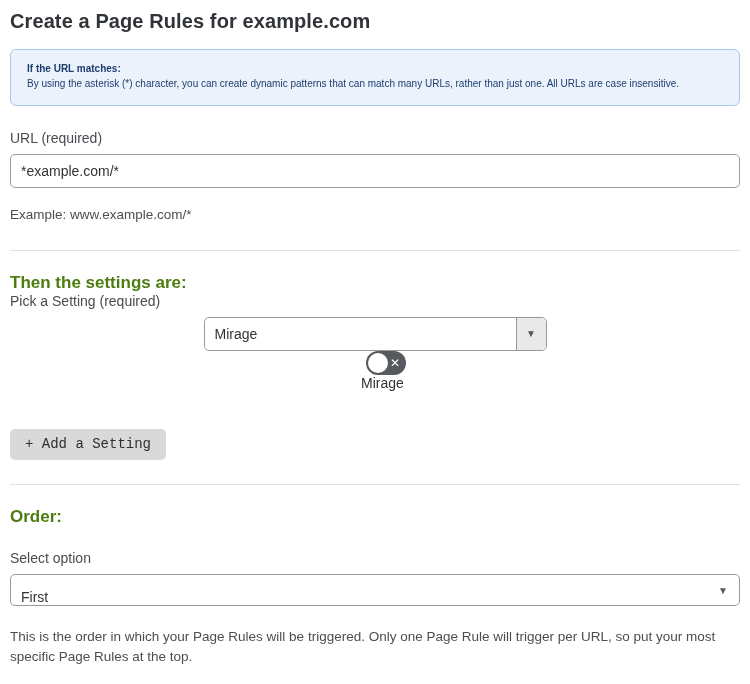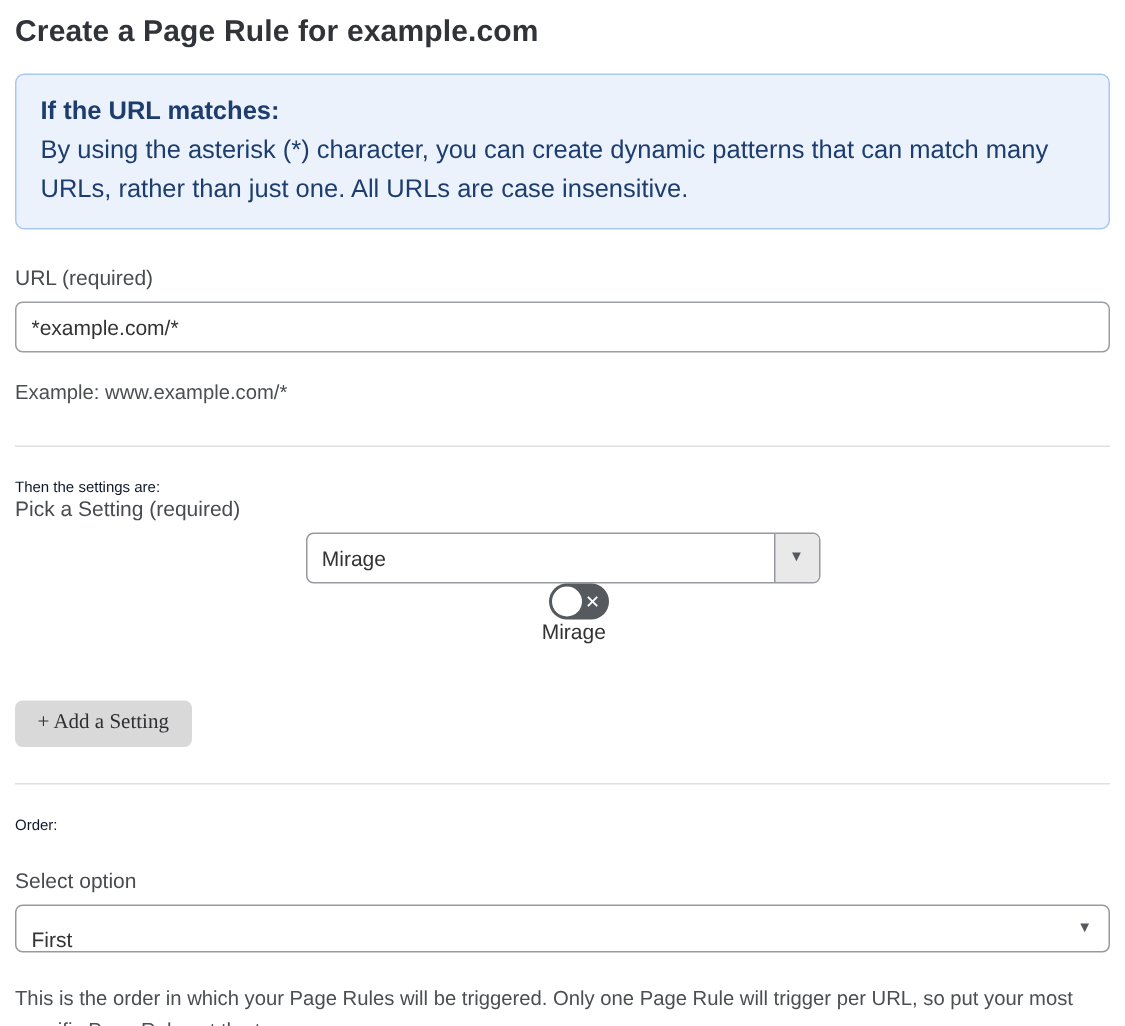--- a/index.html
+++ b/index.html
@@ -22,21 +22,21 @@
     margin: 2px 0 16px 0;
     letter-spacing: 0.1px;
   }
   
   .info-box {
     background: #ebf2fc;
     border: 1px solid #a9c8ef;
     border-radius: 6px;
     padding: 11px 16px 13px 16px;
     color: #1d3d6e;
-    font-size: 17px;
+    font-size: 10px;
     line-height: 1.53;
     margin-bottom: 24px;
   }
   .info-box .info-heading {
     font-weight: bold;
     color: #1d3d6e;
   }
   .info-box a.info-link {
     color: #2a62c0;
     text-decoration: underline;
@@ -72,23 +72,23 @@
     outline: none;
   }
 
   .divider {
     border: none;
     border-top: 1px solid #e0e0e0;
     margin: 24px 0 0 0;
   }
 
   .section-heading {
-    font-size: 10px;
-    font-weight: normal;
-    color: #0f172a;
+    font-size: 17px;
+    font-weight: bold;
+    color: #4d7c0f;
     margin: 22px 0 0 0;
   }
 
   
   .setting-row {
     display: flex;
     align-items: center;
     margin-top: 6px;
     flex-direction: column;
   }
@@ -161,21 +161,21 @@
   
   .btn {
     display: inline-flex;
     align-items: center;
     justify-content: center;
     height: 30px;
     padding: 0 15px;
     border: none;
     border-radius: 5px;
     font-size: 14px;
-    font-family: Liberation Serif, serif;
+    font-family: Liberation Mono, monospace;
     cursor: pointer;
   }
   .add-setting-btn {
     margin-top: 38px;
     background: #d9d9d9;
     color: #2d2f33;
     height: 31px;
   }
 
   
@@ -202,21 +202,21 @@
     color: #55585c;
   }
 
   .order-helper { margin-top: 21px; width: 720px; }
 </style>
 </head>
 <body>
 
 <div class="container">
 
-  <h1 class="page-title">Create a Page Rule for example.com</h1>
+  <h1 class="page-title">Create a Page Rules for example.com</h1>
 
   <div class="info-box">
     <div class="info-heading">If the URL matches:</div>
     <div class="info-body">By using the asterisk (*) character, you can create dynamic patterns that can match many URLs, rather than just one. All URLs are case insensitive.</div>
   </div>
 
   <label class="field-label">URL (required)</label>
   <input class="text-input" type="text" value="*example.com/*" style="">
   <div class="helper-text">Example: www.example.com/*</div>
 

